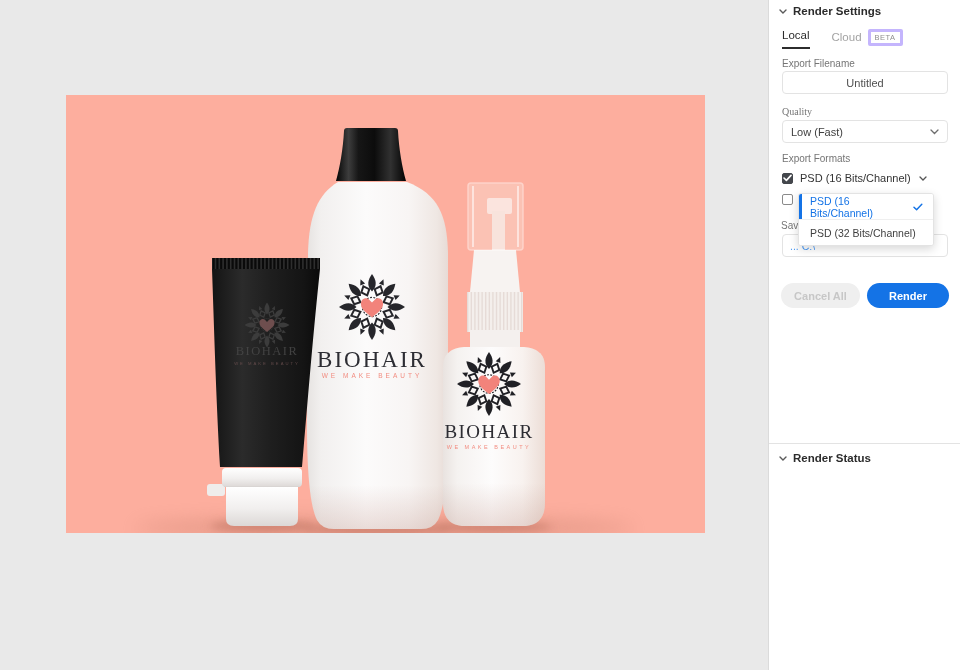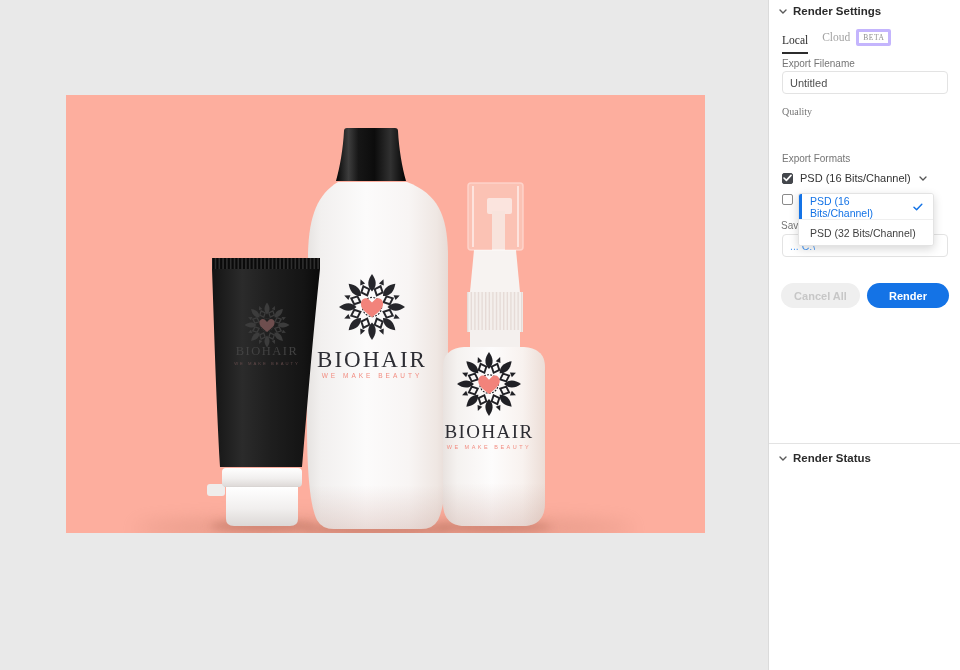--- a/index.html
+++ b/index.html
@@ -34,42 +34,42 @@
   .panel{
     position:absolute;right:0;top:0;width:192px;height:670px;background:#FFFFFF;
     border-left:1px solid #DBDBDB;box-sizing:border-box;font-size:11px;color:#2C2C2C;padding-left:18px;
   }
   .p-header{position:absolute;left:10px;display:flex;align-items:center;gap:6px;
     font-weight:bold;font-size:11.5px;color:#2C2C2C;cursor:pointer;}
   .p-header svg{display:block;color:#5A5A5A;}
   #render-settings-header{top:5px;}
   #render-status-header{top:452px;}
 
-  .tabs{position:absolute;left:13px;top:29px;display:flex;gap:14px;align-items:flex-end;font-size:11.5px;font-family:Liberation Serif, serif;}
+  .tabs{position:absolute;left:13px;top:29px;display:flex;gap:22px;align-items:flex-start;font-size:11.5px;}
   .tab{position:relative;cursor:pointer;color:#A3A3A3;display:flex;align-items:center;gap:6px;}
   .tab.active{color:#2C2C2C;}
   .tab.active::after{content:"";position:absolute;left:0;right:0;bottom:-8px;height:2px;background:#2C2C2C;}
   .beta-badge{
     font-size:7.5px;letter-spacing:.5px;color:#8F8F8F;border:3px solid #c4b5fd;
     border-radius:2px;padding:1.5px 4px;line-height:1;
   }
 
   .field-label{position:absolute;left:13px;font-size:10px;color:#757575;}
   #label-filename{top:58px;}
   #label-quality{top:106px;font-family:Liberation Serif, serif;}
   #label-formats{top:153px;}
   #label-saveto{top:220px;left:12px;z-index:1;}
 
   .text-input{
     position:absolute;left:13px;width:166px;height:23px;box-sizing:border-box;
     border:1px solid #E3E3E3;border-radius:4px;background:#fff;
     font-family:"Liberation Sans",sans-serif;font-size:11px;color:#4F4F4F;
     padding:0 7px;outline:none;display:flex;align-items:center;
   }
-  input.text-input{display:block;padding:0 7px;}
+  input.text-input{display:block;padding:0 7px;text-align:center;}
   #input-filename{top:71px;}
   #input-saveto{top:234px;z-index:0;}
   .path-link{color:#4D9BF5;font-size:10.5px;cursor:pointer;white-space:nowrap;overflow:hidden;}
 
   .select{
     position:absolute;left:13px;top:120px;width:166px;height:23px;box-sizing:border-box;
     border:1px solid #E3E3E3;border-radius:4px;background:#fff;display:flex;align-items:center;
     justify-content:space-between;padding:0 8px;font-size:11px;color:#404040;cursor:pointer;
   }
   .select svg{color:#6E6E6E;}
@@ -279,20 +279,26 @@
       <div class="tab">
         <span>Cloud</span>
         <span class="beta-badge">BETA</span>
       </div>
     </div>
 
     <div class="field-label" id="label-filename">Export Filename</div>
     <input class="text-input" id="input-filename" value="Untitled" style="">
 
     <div class="field-label" id="label-quality">Quality</div>
+    <div class="select">
+      <span>Low (Fast)</span>
+      <svg width="9" height="6" viewBox="0 0 9 6">
+          <path d="M1 1 L4.5 4.5 L8 1" fill="none" stroke="currentColor" stroke-width="1.3" stroke-linecap="round"></path>
+        </svg>
+    </div>
 
     <div class="field-label" id="label-formats">Export Formats</div>
 
     <div class="format-row" id="format-row-1">
       <span class="checkbox checked">
         <svg width="9" height="8" viewBox="0 0 9 8">
             <path d="M1 4 L3.4 6.4 L8 1.4" fill="none" stroke="#fff" stroke-width="1.6" stroke-linecap="round" stroke-linejoin="round"></path>
           </svg>
       </span>
       <span>PSD (16 Bits/Channel)</span>

